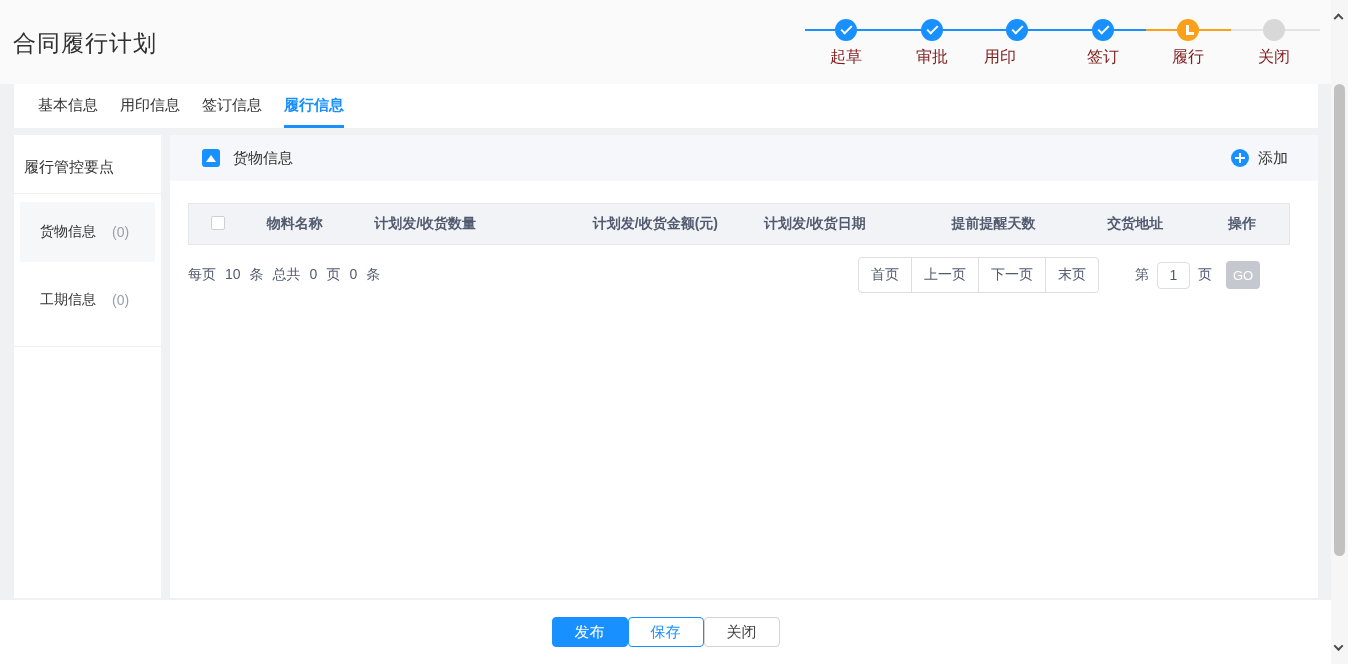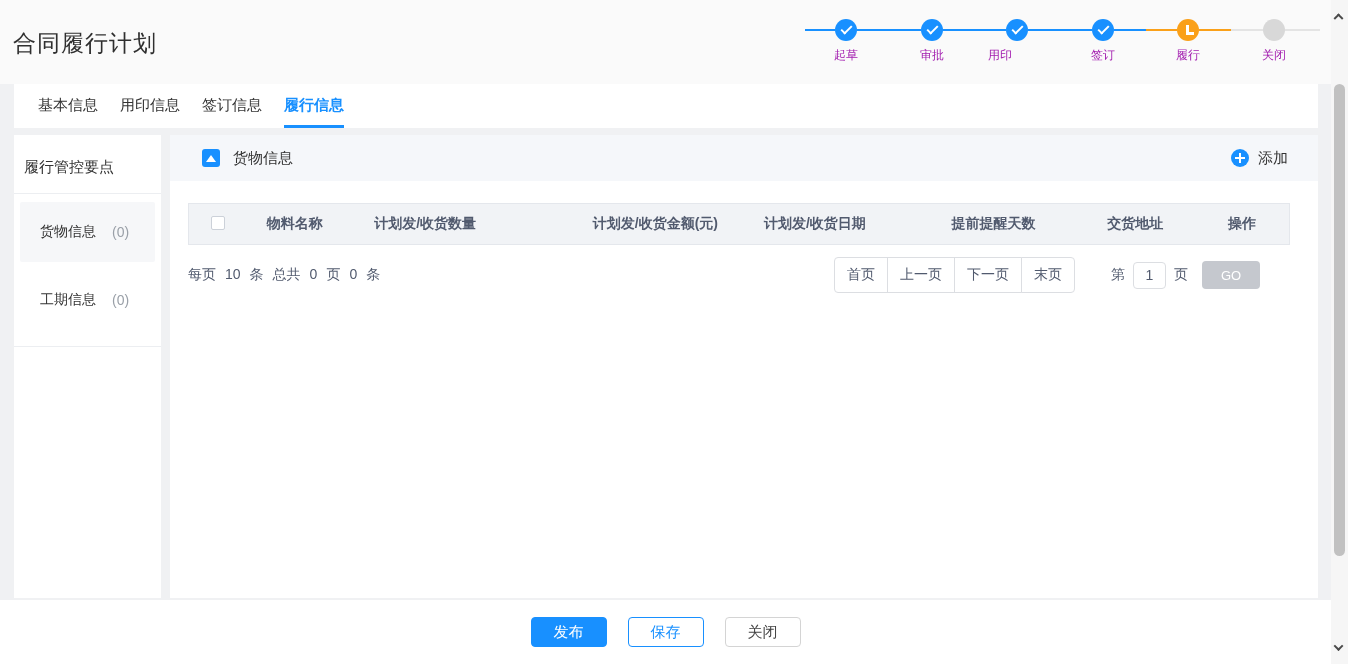--- a/index.html
+++ b/index.html
@@ -21,21 +21,21 @@
   .seg-orange-gray { background:linear-gradient(90deg,var(--current,#faa019) 50%,#e4e4e4 50%); }
   .seg-gray { background:#e4e4e4; }
   .step-circle { position:absolute; top:2px; width:22px; height:22px; border-radius:50%;
     display:flex; align-items:center; justify-content:center; }
   .step-done { background:var(--primary,#1890ff); }
   .step-current { background:var(--current,#faa019); }
   .step-pending { background:var(--pending,#d8d8d8); }
   .check-glyph { width:11px; height:6px; border-left:2px solid #fff; border-bottom:2px solid #fff;
     transform:rotate(-45deg) translate(1px,-1px); }
   .clock-glyph { width:8px; height:10px; border-left:3px solid #fff; border-bottom:3px solid #fff; margin-left:3px; }
-  .step-label { position:absolute; top:30px; width:86px; text-align:center; font-size:12px; color:#a21caf; }
+  .step-label { position:absolute; top:30px; width:86px; text-align:center; font-size:16px; color:#7f1d1d; }
 
   
   .tabbar { position:absolute; left:14px; top:84px; width:1304px; height:44px; background:#fff;
     display:flex; padding-left:24px; }
   .tab { height:44px; line-height:42px; margin-right:22px; font-size:15px; color:#333;
     border-bottom:3px solid transparent; cursor:pointer; }
   .tab.active { color:var(--primary,#1890ff); font-weight:bold; border-bottom-color:var(--primary,#1890ff); }
 
   
   .sidebar { position:absolute; left:14px; top:135px; width:147px; height:463px; background:#fff; }
@@ -73,26 +73,26 @@
   .pg-summary { display:flex; gap:9px; }
   .pager { display:flex; margin-left:auto; }
   .pager button { height:36px; padding:0 12px; background:#fff; border:1px solid #dcdee2;
     color:#515a6e; font-size:14px; margin-left:-1px; cursor:pointer;
     font-family:inherit; }
   .pager button:first-child { border-radius:4px 0 0 4px; margin-left:0; }
   .pager button:last-child { border-radius:0 4px 4px 0; }
   .jump { display:flex; align-items:center; margin-left:36px; gap:8px; }
   .jump input { width:33px; height:27px; border:1px solid #dcdee2; border-radius:4px; text-align:center;
     font-size:14px; color:#515a6e; font-family:inherit; }
-  .go-btn { width:58px; height:28px; background:#c5c8ce; color:#fff; border:none; border-radius:4px;
+  .go-btn { width:34px; height:28px; background:#c5c8ce; color:#fff; border:none; border-radius:4px;
     font-size:13px; margin-left:6px; cursor:pointer; font-family:inherit; }
 
   
   .footer { position:absolute; left:0; top:600px; width:1331px; height:64px; background:#fff;
-    display:flex; justify-content:center; align-items:flex-start; padding-top:17px; gap:21px; }
+    display:flex; justify-content:center; align-items:flex-start; padding-top:17px; }
   .btn { height:30px; width:76px; border-radius:4px; font-size:15px; cursor:pointer; font-family:inherit; }
   .btn-primary { background:var(--primary,#1890ff); border:1px solid var(--primary,#1890ff); color:#fff; }
   .btn-outline { background:#fff; border:1px solid var(--primary,#1890ff); color:var(--primary,#1890ff); }
   .btn-default { background:#fff; border:1px solid #d4d4d4; color:#444; }
 
   
   .scrollbar { position:absolute; left:1331px; top:0; width:17px; height:664px; background:#f6f6f6; }
   .sb-arrow { position:absolute; left:4px; width:8px; height:8px; cursor:pointer; }
   .sb-arrow span { display:block; width:7px; height:7px; border-top:2px solid #4a4a4a; border-left:2px solid #4a4a4a; }
   .sb-up { top:12px; } .sb-up span { transform:rotate(45deg) translate(2px,2px); }

